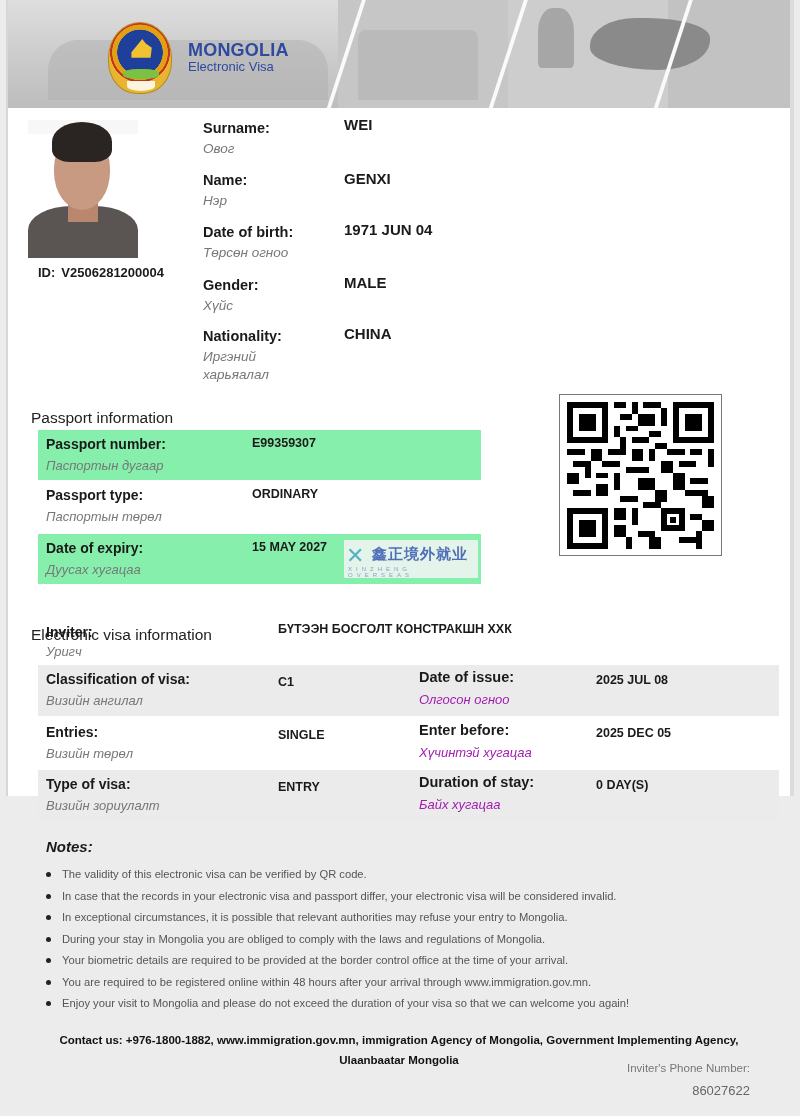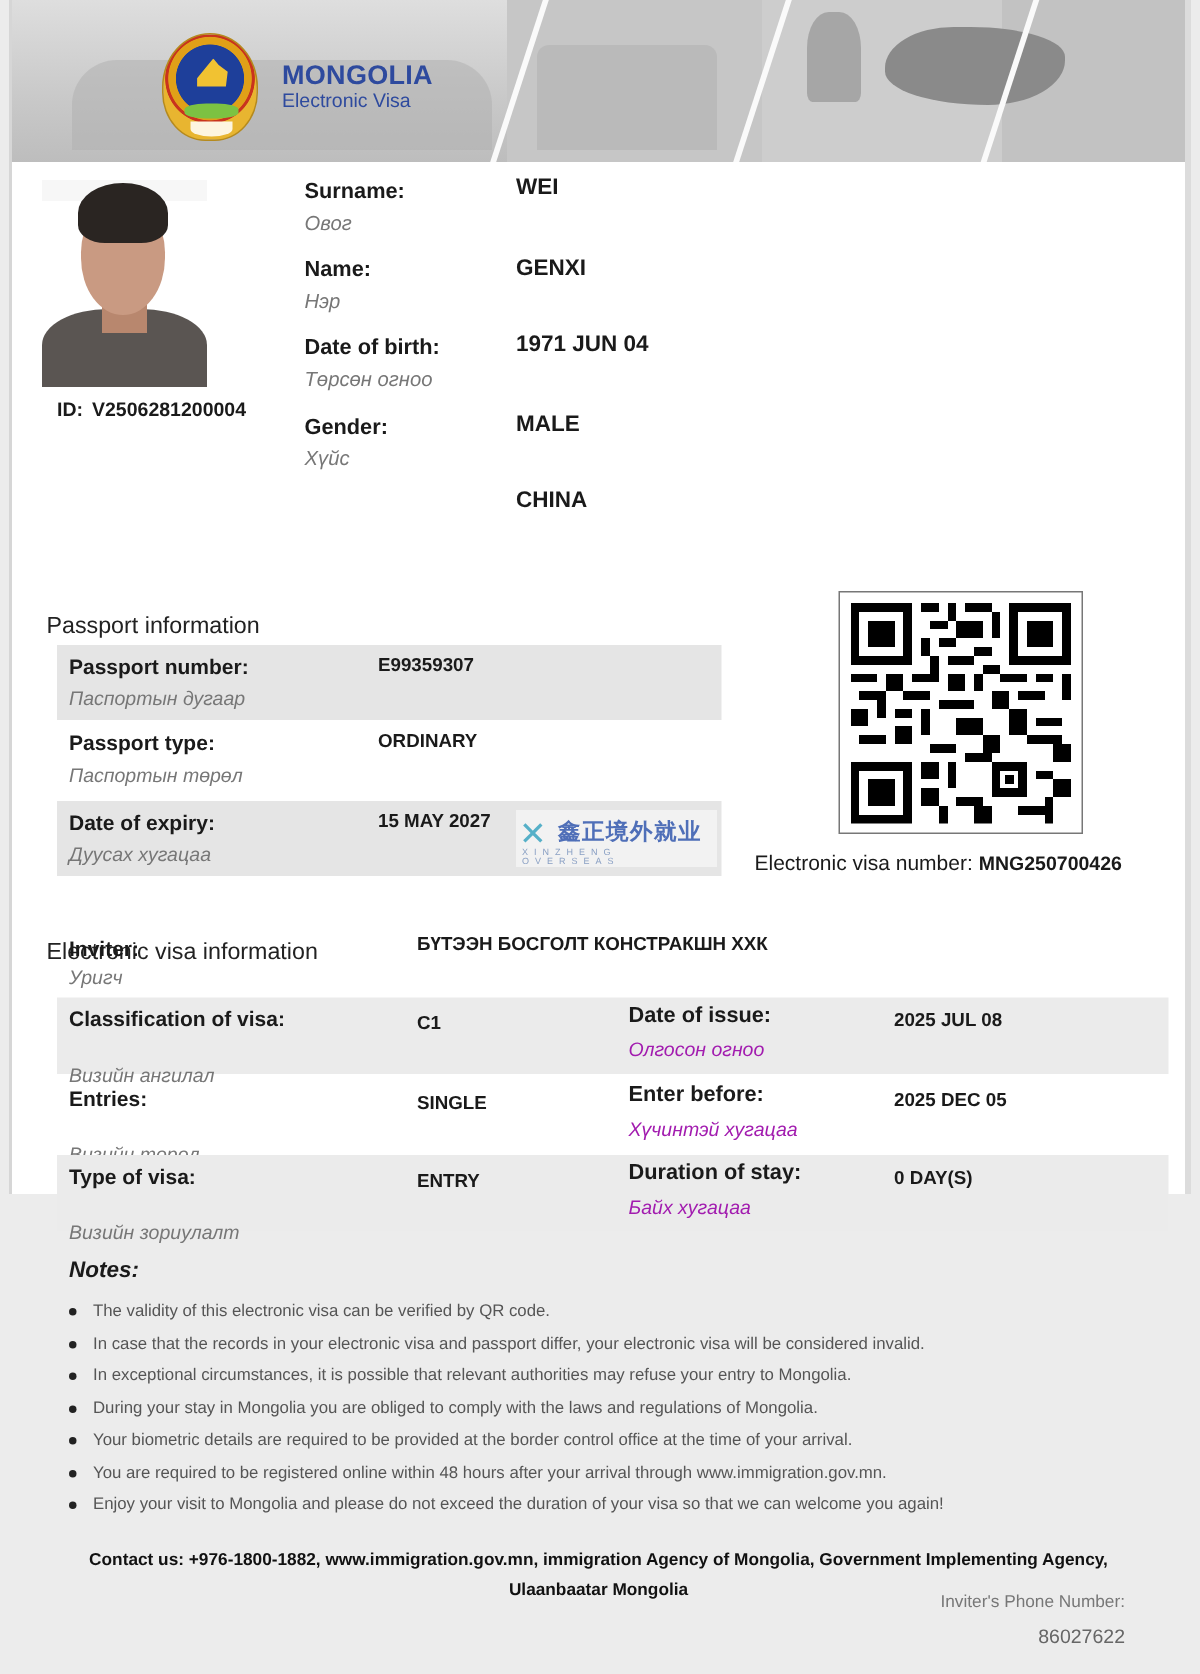--- a/index.html
+++ b/index.html
@@ -55,41 +55,41 @@
   .pfield { position: absolute; left: 195px; }
   .pfield .lab { font-weight: 700; font-size: 14.5px; line-height: 18px; }
   .pfield .sub { font-style: italic; color: #777; font-size: 13.5px; line-height: 18px; margin-top: 3px; }
   .pval { position: absolute; left: 336px; font-weight: 700; font-size: 15px; }
 
   
   .sec-title { position: absolute; left: 23px; font-size: 15.5px; color: #222; }
 
   
   .prow { position: absolute; left: 30px; width: 443px; height: 50px; }
-  .prow.shade { background: #e5e5e5; text-align: center; }
+  .prow.shade { background: #86efac; text-align: center; }
   .prow .lab { position: absolute; left: 8px; top: 6px; font-weight: 700; font-size: 14px; }
   .prow .sub { position: absolute; left: 8px; top: 28px; font-style: italic; color: #777; font-size: 13px; }
   .prow .val { position: absolute; left: 214px; top: 6px; font-weight: 700; font-size: 12.5px; }
 
   .watermark { position: absolute; left: 336px; top: 540px; width: 134px; height: 38px; background: rgba(245,245,245,.85); }
   .watermark .wm-icon { position: absolute; left: 2px; top: 3px; font-size: 22px; color: #56b0c8; font-weight: 700; }
   .watermark .wm-cn { position: absolute; left: 28px; top: 5px; font-size: 15px; font-weight: 700; color: #4f6fb8; letter-spacing: 1px; }
   .watermark .wm-en { position: absolute; left: 4px; top: 26px; font-size: 6px; color: #8aa0c4; letter-spacing: 4px; }
 
   
   .qr { position: absolute; left: 551px; top: 394px; width: 163px; height: 162px; border: 1px solid #777; background: #fff; padding: 7px; }
   .qr svg { width: 147px; height: 147px; display: block; }
   .evisa-no { position: absolute; left: 495px; top: 567px; font-size: 14px; white-space: nowrap; }
   .evisa-no .num { font-weight: 700; font-size: 13px; margin-left: 4px; }
 
   
   .vrow { position: absolute; left: 30px; width: 741px; height: 51px; }
   .vrow.shade { background: #ebebeb; }
   .vrow .lab { position: absolute; left: 8px; top: 6px; font-weight: 700; font-size: 14px; }
-  .vrow .sub { position: absolute; left: 8px; top: 44px; font-style: italic; color: #777; font-size: 13px; }
+  .vrow .sub { position: absolute; left: 8px; top: 28px; font-style: italic; color: #777; font-size: 13px; }
   .vrow .val { position: absolute; left: 240px; top: 10px; font-weight: 700; font-size: 12.5px; }
   .vrow .lab2 { position: absolute; left: 381px; top: 4px; font-weight: 700; font-size: 14.5px; }
   .vrow .sub2 { position: absolute; left: 381px; top: 27px; font-style: italic; color: #a21caf; font-size: 13px; }
   .vrow .val2 { position: absolute; left: 558px; top: 8px; font-weight: 700; font-size: 12.5px; }
 
   
   .notes-title { position: absolute; left: 38px; top: 838px; font-weight: 700; font-style: italic; font-size: 15px; }
   .notes { position: absolute; left: 36px; top: 864px; list-style: none; }
   .notes li { position: relative; padding-left: 18px; font-size: 11.2px; color: #555; line-height: 21.5px; white-space: nowrap; }
   .notes li::before { content: ""; position: absolute; left: 2px; top: 8px; width: 5px; height: 5px; border-radius: 50%; background: #222; }
@@ -154,20 +154,24 @@
     <div class="sub">Төрсөн огноо</div>
   </div>
   <div class="pval" style="top:221px;">1971 JUN 04</div>
 
   <div class="pfield" style="top:276px;">
     <div class="lab">Gender:</div>
     <div class="sub">Хүйс</div>
   </div>
   <div class="pval" style="top:274px;">MALE</div>
 
+  <div class="pfield" style="top:327px;width:120px;">
+    <div class="lab">Nationality:</div>
+    <div class="sub" style="width:90px;">Иргэний харьяалал</div>
+  </div>
   <div class="pval" style="top:325px;">CHINA</div>
 
   <div class="sec-title" style="top:409px;">Passport information</div>
 
   <div class="prow shade" style="top:430px;">
     <div class="lab">Passport number:</div>
     <div class="sub">Паспортын дугаар</div>
     <div class="val">E99359307</div>
   </div>
   <div class="prow" style="top:481px;">
@@ -250,23 +254,20 @@
           <rect x="23" y="20" width="2" height="2"></rect>
         <rect x="8" y="21" width="2" height="2"></rect>
           <rect x="12" y="22" width="3" height="1"></rect>
           <rect x="10" y="23" width="1" height="2"></rect>
         <rect x="14" y="23" width="2" height="2"></rect>
           <rect x="19" y="23" width="3" height="1"></rect>
           <rect x="22" y="22" width="1" height="3"></rect>
       </g>
     </svg>
   </div>
-  <div class="evisa-no">
-    <span>Electronic visa number:</span><span class="num">MNG250700426</span>
-  </div>
 
   <div class="sec-title" style="top:626px;">Electronic visa information</div>
 
   <div class="vrow" style="top:616px;">
     <div class="lab" style="top:8px;">Inviter:</div>
     <div class="sub" style="top:28px;">Уригч</div>
     <div class="val" style="top:6px;">БҮТЭЭН БОСГОЛТ КОНСТРАКШН ХХК</div>
   </div>
 
   <div class="vrow shade" style="top:665px;">

